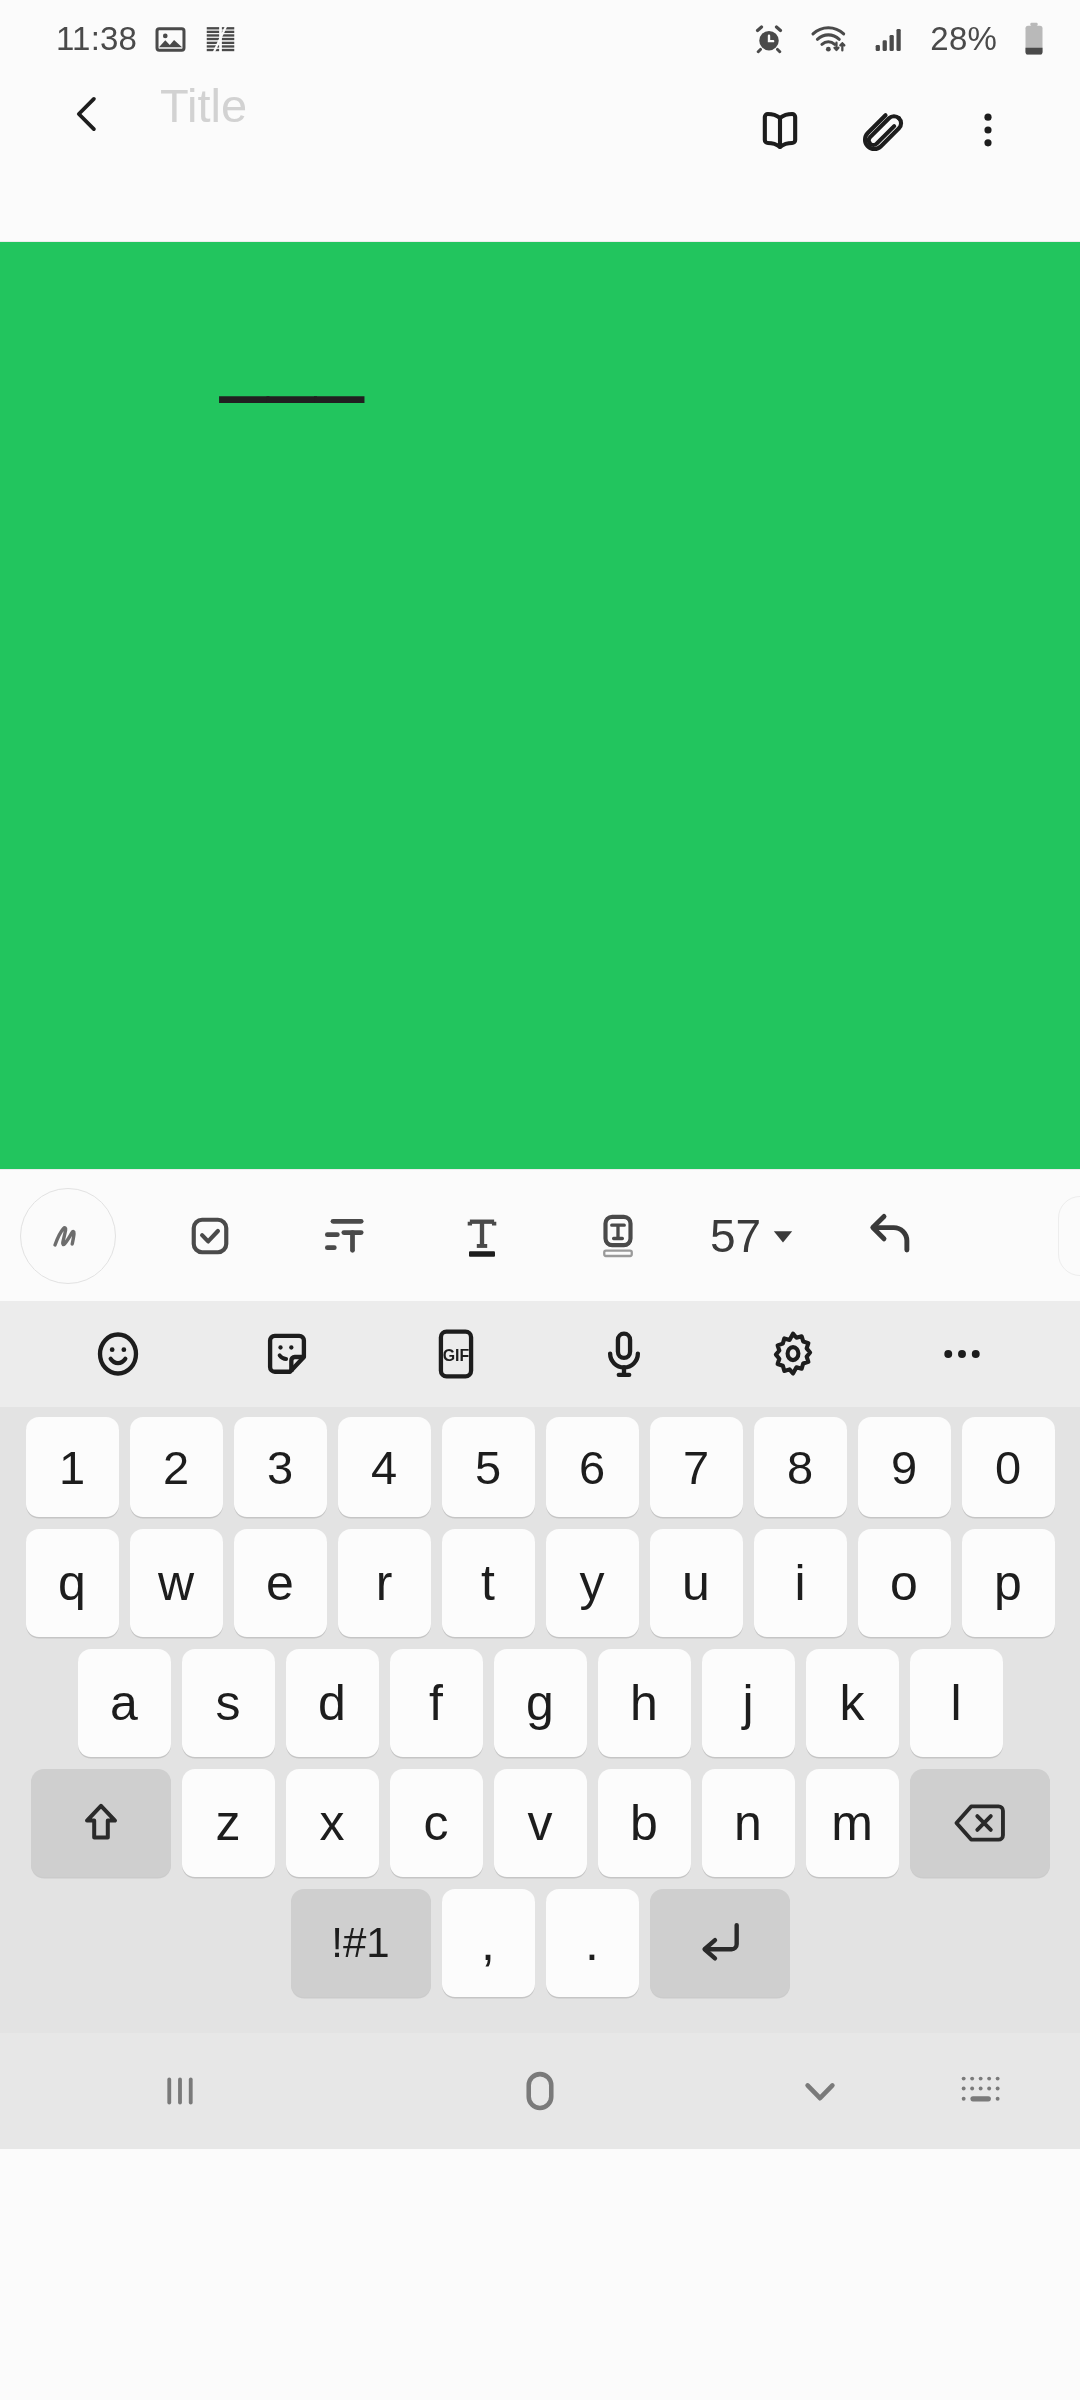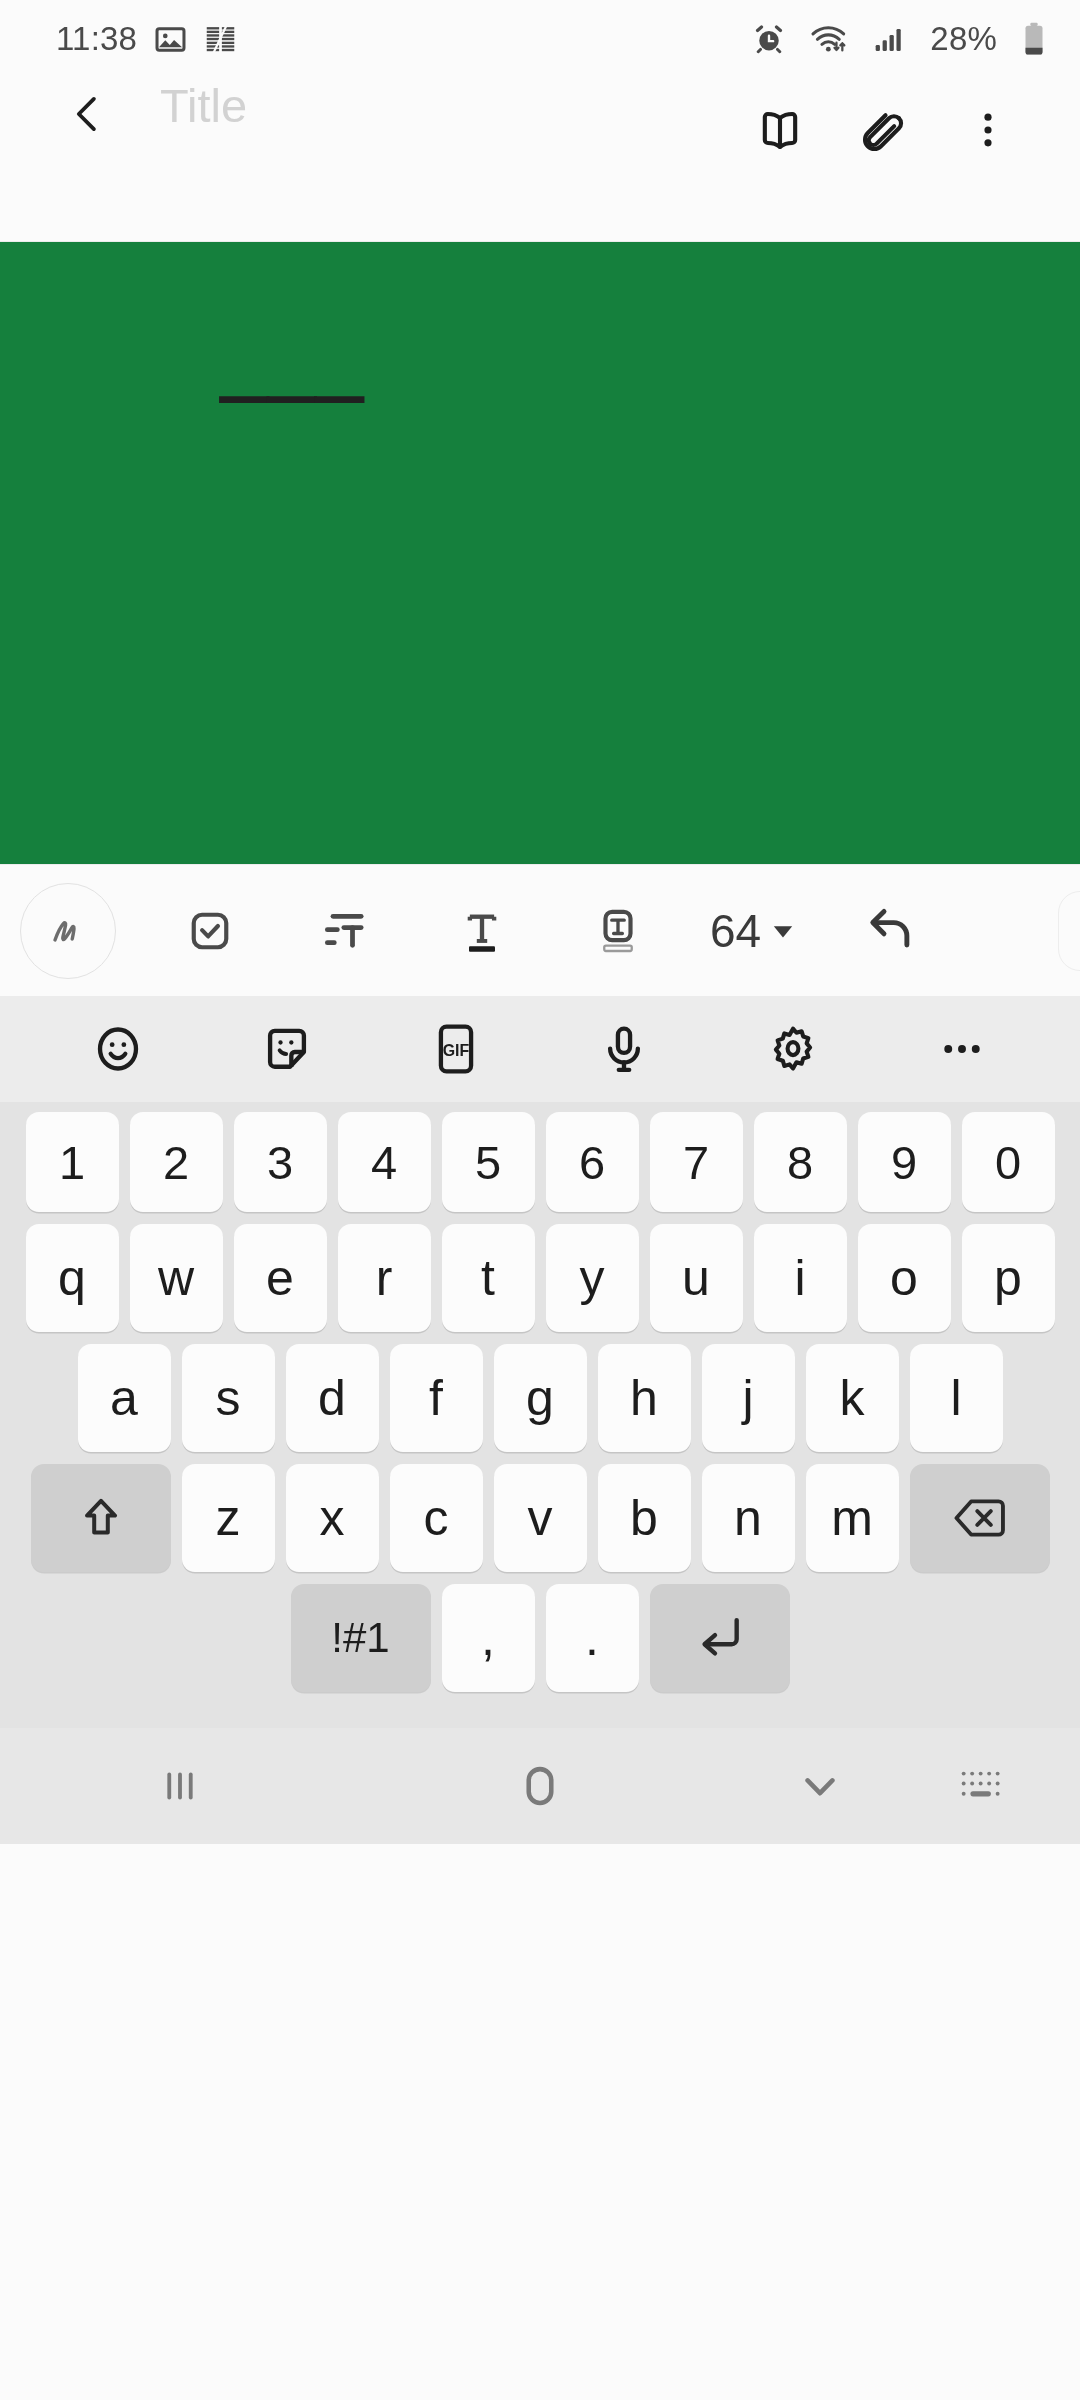--- a/index.html
+++ b/index.html
@@ -3,21 +3,21 @@
 <meta charset="utf-8">
 <style>
   * { margin:0; padding:0; box-sizing:border-box; }
   html,body { width:1080px; height:2400px; }
   body {
     font-family:"Liberation Sans", sans-serif;
     background:#FBFBFB;
     overflow:hidden;
     -webkit-font-smoothing:antialiased;
   }
-  .phone { position:relative; width:1080px; height:1844px; display:flex; flex-direction:column; background:#FBFBFB; }
+  .phone { position:relative; width:1080px; height:2149px; display:flex; flex-direction:column; background:#FBFBFB; }
 
   
   .statusbar {
     height:78px; flex:0 0 78px;
     display:flex; align-items:center; justify-content:space-between;
     padding:0 34px 0 56px; background:#FBFBFB;
   }
   .sb-left { display:flex; align-items:center; gap:17px; }
   .sb-clock { font-size:33px; color:#4a4a4a; letter-spacing:.2px; font-weight:400; }
   .sb-right { display:flex; align-items:center; gap:25px; }
@@ -35,21 +35,21 @@
   .back-btn { width:72px; height:72px; display:flex; align-items:center; justify-content:center; flex:0 0 auto; }
   .title-placeholder {
     font-size:47px; color:#d2d2d2; margin-left:36px; flex:1 1 auto;
     white-space:nowrap; overflow:hidden; font-weight:400;
   }
   .appbar-actions { display:flex; align-items:center; gap:0px; }
   .ab-btn { width:104px; height:104px; display:flex; align-items:center; justify-content:center; }
 
   
   .note-body {
-    flex:1 1 auto; background:#15803d; position:relative;
+    flex:1 1 auto; background:#22c55e; position:relative;
     padding:48px 40px 0 48px; overflow:hidden;
   }
   .note-text {
     font-family:"DejaVu Sans", sans-serif;
     font-size:97px; line-height:1.18; color:#202020;
     white-space:pre-wrap; word-break:break-word;
     letter-spacing:-1px;
   }
   .note-line1 { padding-left:172px; }
   .note-line2 { margin-top:-6px; }
@@ -281,21 +281,21 @@
 
     <div class="fmt-btn">
       <svg width="50" height="50" viewBox="0 0 24 24" fill="none">
         <rect x="6" y="2.8" width="12" height="13.6" rx="3.2" stroke="#4a4a4a" stroke-width="2"></rect>
         <path d="M9 6.8h6M12 6.8v6.4M9.9 13.2h4.2" stroke="#4a4a4a" stroke-width="1.6" stroke-linecap="round"></path>
         <rect x="5.4" y="19" width="13.2" height="2.6" rx="0.8" stroke="#9a9a9a" stroke-width="1.1" fill="#FBFBFB"></rect>
       </svg>
     </div>
 
     <div class="fmt-size">
-      <span class="fmt-size-val">64</span>
+      <span class="fmt-size-val">57</span>
       <svg width="24" height="24" viewBox="0 0 12 12">
         <path d="M1.4 3.6h9.2L6 9.2z" fill="#3a3a3a"></path>
       </svg>
     </div>
 
     <div class="fmt-btn">
       <svg width="56" height="56" viewBox="0 0 24 24" fill="none">
         <path d="M4.6 8.4h8.6a5.6 5.6 0 0 1 5.6 5.6v4" stroke="#3a3a3a" stroke-width="2.1" stroke-linecap="round"></path>
         <path d="M9 3.6L4.2 8.4 9 13.2" stroke="#3a3a3a" stroke-width="2.1" stroke-linecap="round" stroke-linejoin="round"></path>
       </svg>

